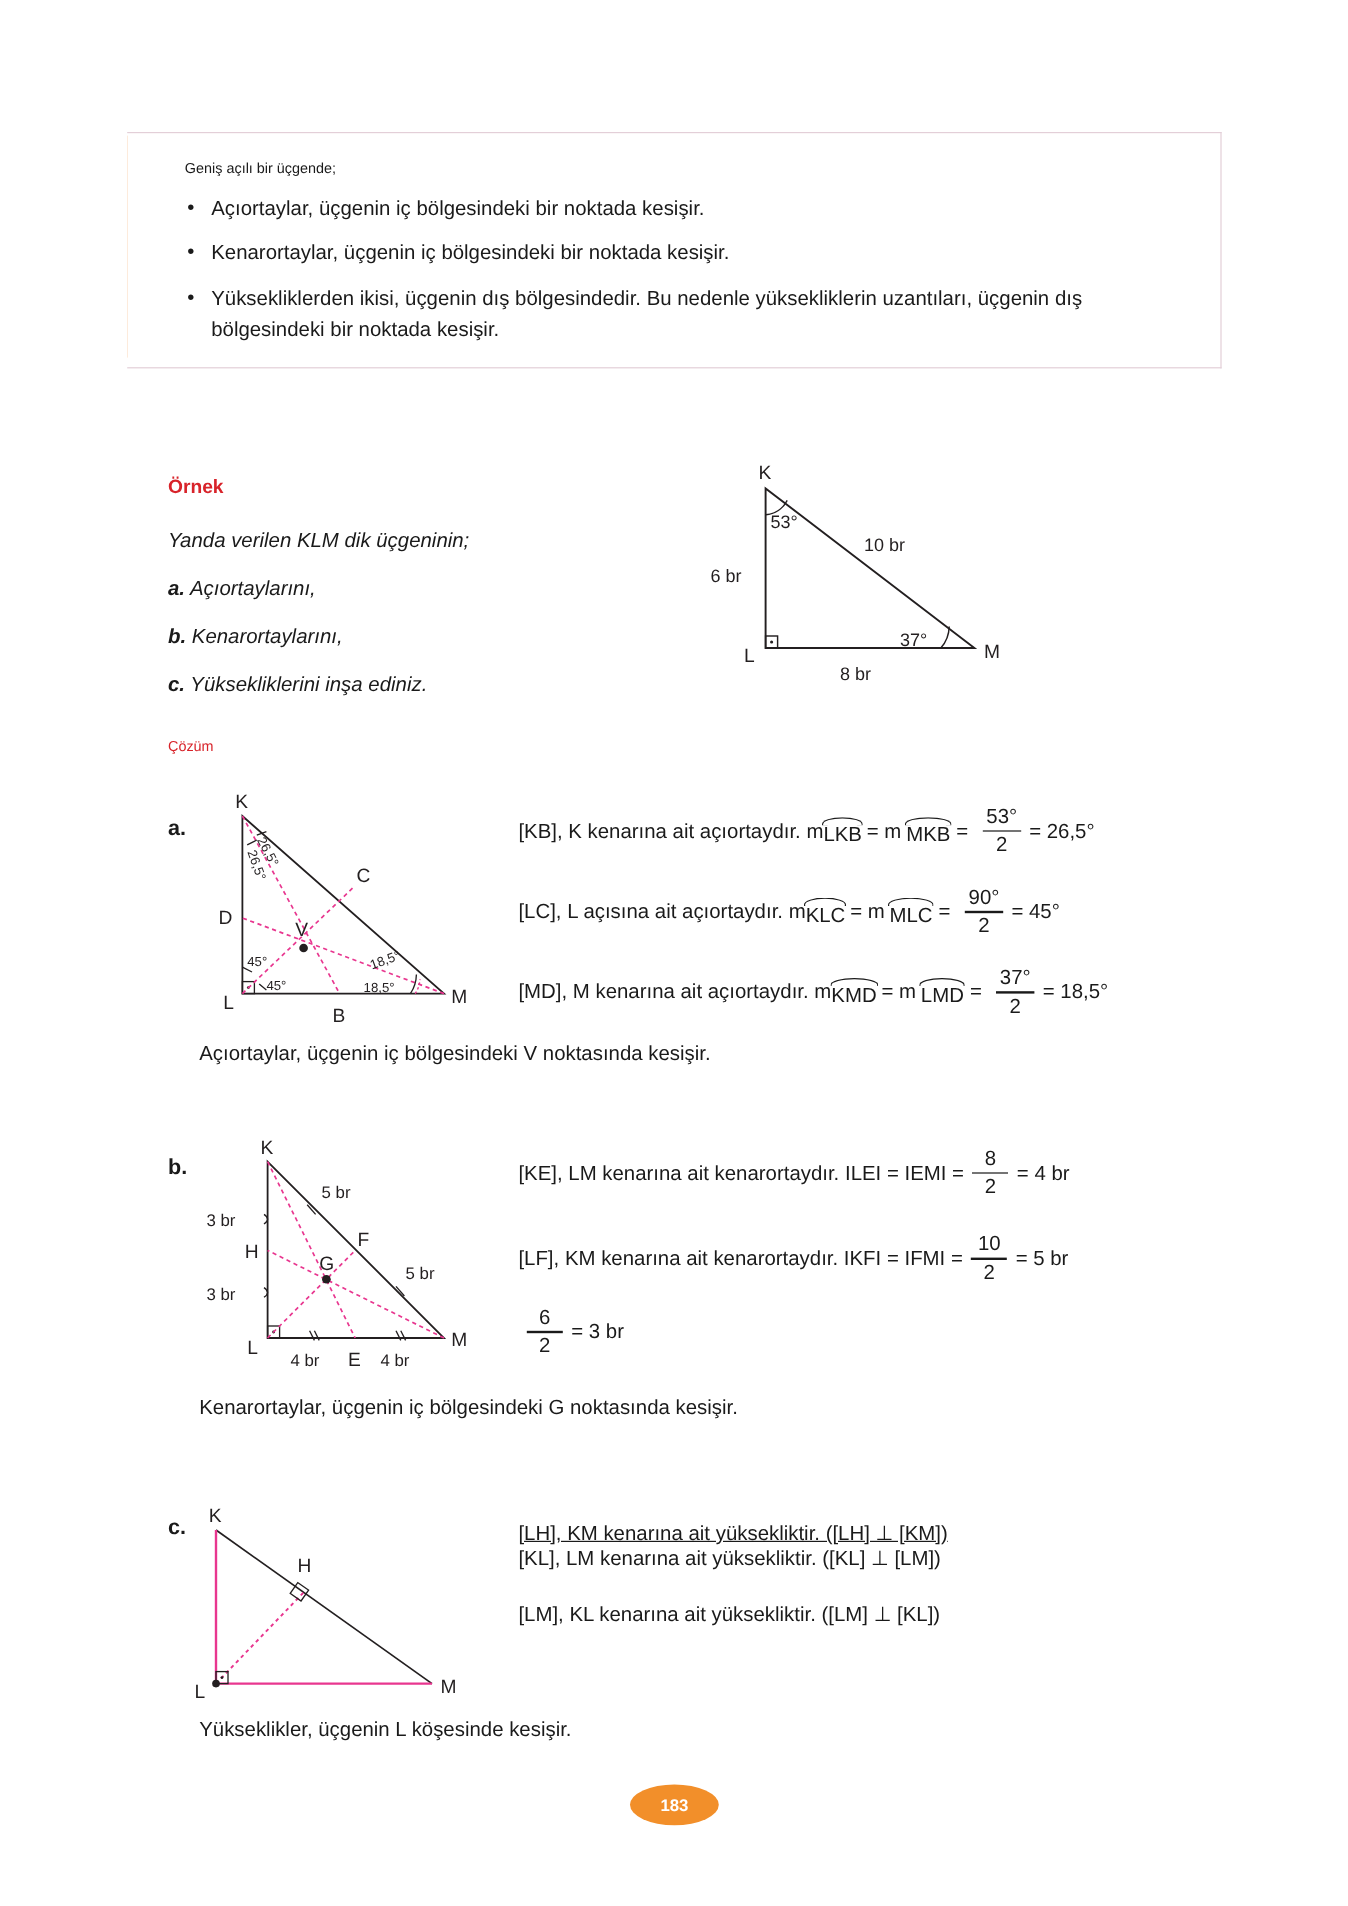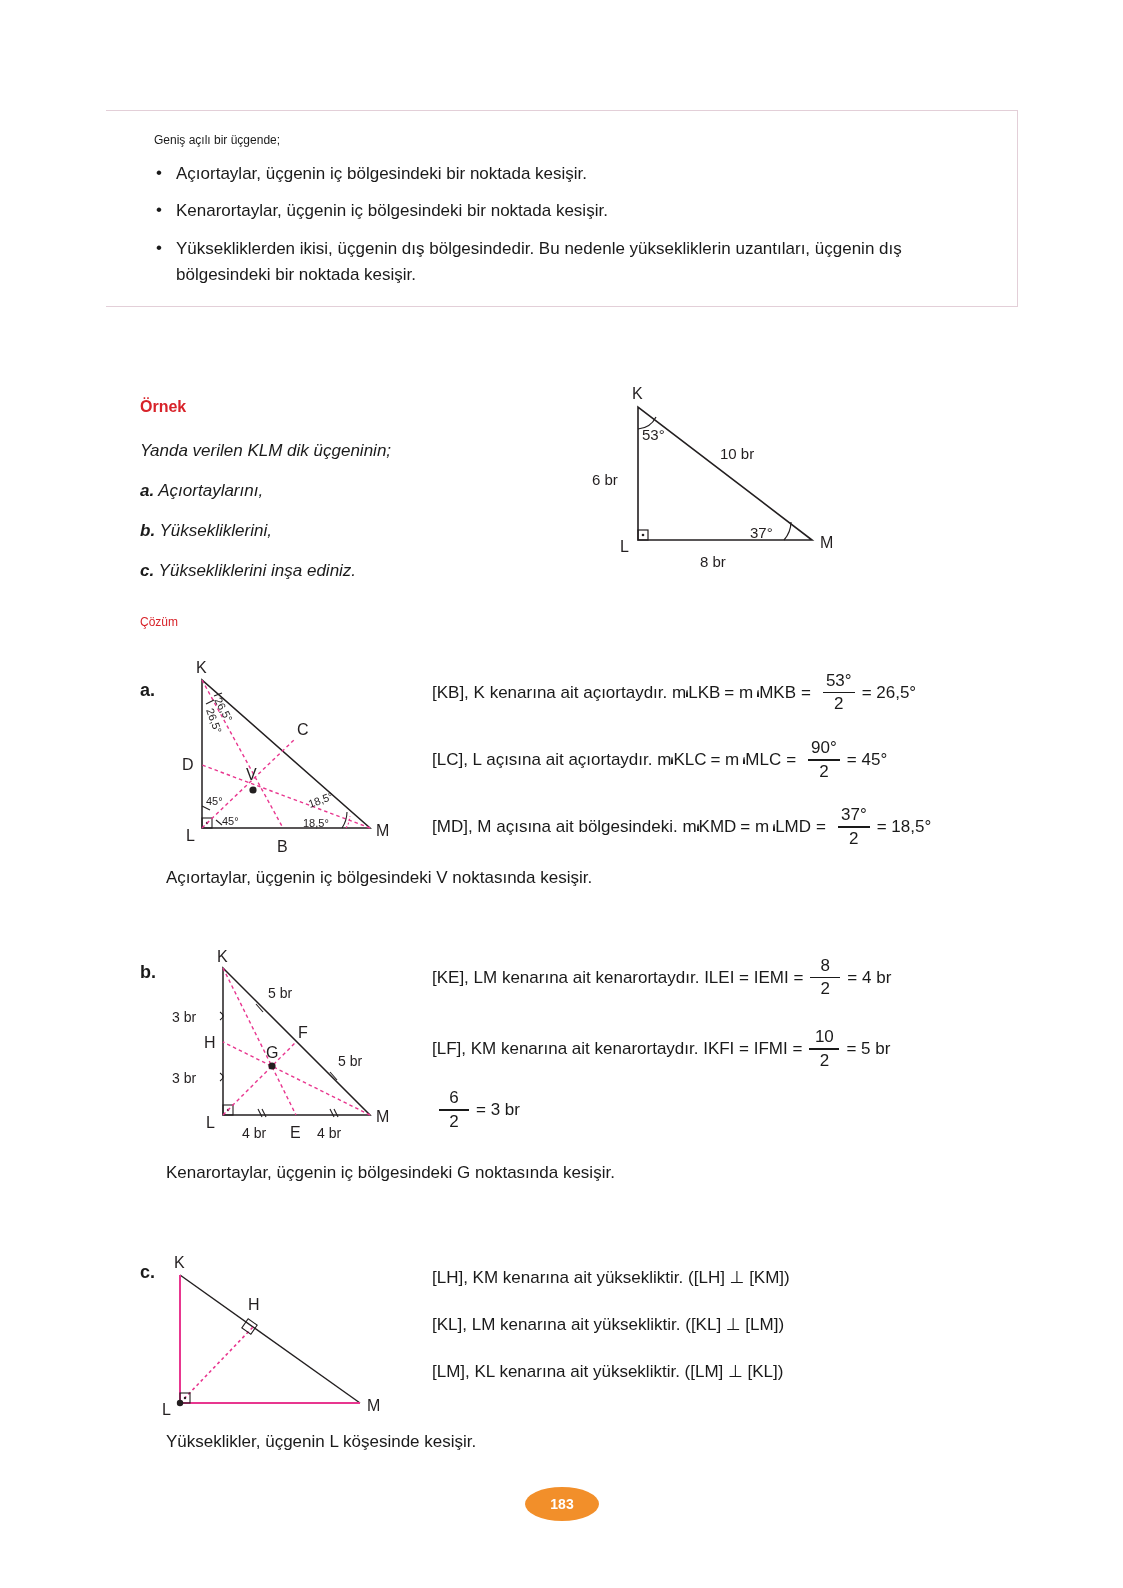--- a/index.html
+++ b/index.html
@@ -122,21 +122,21 @@
     background: #1a1a1a;
     margin: 2px 0;
   }
   .frac .den {
     font-size: 17px;
     line-height: 1.05;
     padding: 0 3px;
   }
   .angle-meas {
     display: inline-flex;
-    flex-direction: row;
+    flex-direction: column;
     align-items: center;
     line-height: 1;
   }
   .angle-meas .arc {
     height: 6px;
     width: 100%;
     border-top: 1.5px solid #1a1a1a;
     border-left: 1.5px solid #1a1a1a;
     border-right: 1.5px solid #1a1a1a;
     border-radius: 60% 60% 0 0 / 100% 100% 0 0;
@@ -192,21 +192,21 @@
       </li>
     </ul>
   </div>
 </div>
 
 <div class="red-head" id="ornek-head">Örnek</div>
 
 <div id="ornek-body">
   <p>Yanda verilen KLM dik üçgeninin;</p>
   <p><b>a.</b> <span>Açıortaylarını,</span></p>
-  <p><b>b.</b> <span>Yüksekliklerini,</span></p>
+  <p><b>b.</b> <span>Kenarortaylarını,</span></p>
   <p><b>c.</b> <span>Yüksekliklerini inşa ediniz.</span></p>
 </div>
 
 <svg class="diagram" id="fig-example" style="left:590px; top:385px;" width="300" height="190">
 
   <polygon points="48,22 48,155 222,155" fill="none" stroke="#231f20" stroke-width="1.6"></polygon>
 
   <rect x="48" y="145" width="10" height="10" fill="none" stroke="#231f20" stroke-width="1.2"></rect>
   <circle cx="53" cy="150" r="1.3" fill="#231f20"></circle>
 
@@ -304,21 +304,21 @@
     <span style="margin:0 5px;">=</span>
     <span class="frac">
       <span class="num">90°</span>
       <span class="bar"></span>
       <span class="den">2</span>
     </span>
     <span>= 45°</span>
   </div>
 
   <div class="math-line">
-    <span>[MD], M açısına ait bölgesindeki. m</span>
+    <span>[MD], M kenarına ait açıortaydır. m</span>
     <span class="angle-meas">
       <span class="arc"></span>
       <span>KMD</span>
     </span>
     <span style="margin:0 4px;">= m</span>
     <span class="angle-meas">
       <span class="arc"></span>
       <span>LMD</span>
     </span>
     <span style="margin:0 5px;">=</span>
@@ -421,20 +421,20 @@
   <circle cx="25" cy="143" r="1.2" fill="#231f20"></circle>
   <circle cx="20" cy="148" r="3.2" fill="#231f20"></circle>
 
   <text x="14" y="13" font-family="Liberation Sans, sans-serif" font-size="16" fill="#231f20">K</text>
   <text x="2" y="160" font-family="Liberation Sans, sans-serif" font-size="16" fill="#231f20">L</text>
   <text x="207" y="156" font-family="Liberation Sans, sans-serif" font-size="16" fill="#231f20">M</text>
   <text x="88" y="55" font-family="Liberation Sans, sans-serif" font-size="16" fill="#231f20">H</text>
 </svg>
 
 <div class="math-block" style="left:432px; top:1267px;">
-  <div class="math-line" style="margin-bottom:26px;">[LH], KM kenarına ait yüksekliktir.  ([LH] ⊥ [KM])</div>
+  <div class="math-line" style="text-decoration:underline;">[LH], KM kenarına ait yüksekliktir.  ([LH] ⊥ [KM])</div>
   <div class="math-line" style="margin-bottom:26px;">[KL], LM kenarına ait yüksekliktir.  ([KL] ⊥ [LM])</div>
   <div class="math-line">[LM], KL kenarına ait yüksekliktir.  ([LM] ⊥ [KL])</div>
 </div>
 
 <div class="concl" style="top:1432px;">Yükseklikler, üçgenin L köşesinde kesişir.</div>
 
 <div id="page-badge">183</div>
 
 </body></html>

